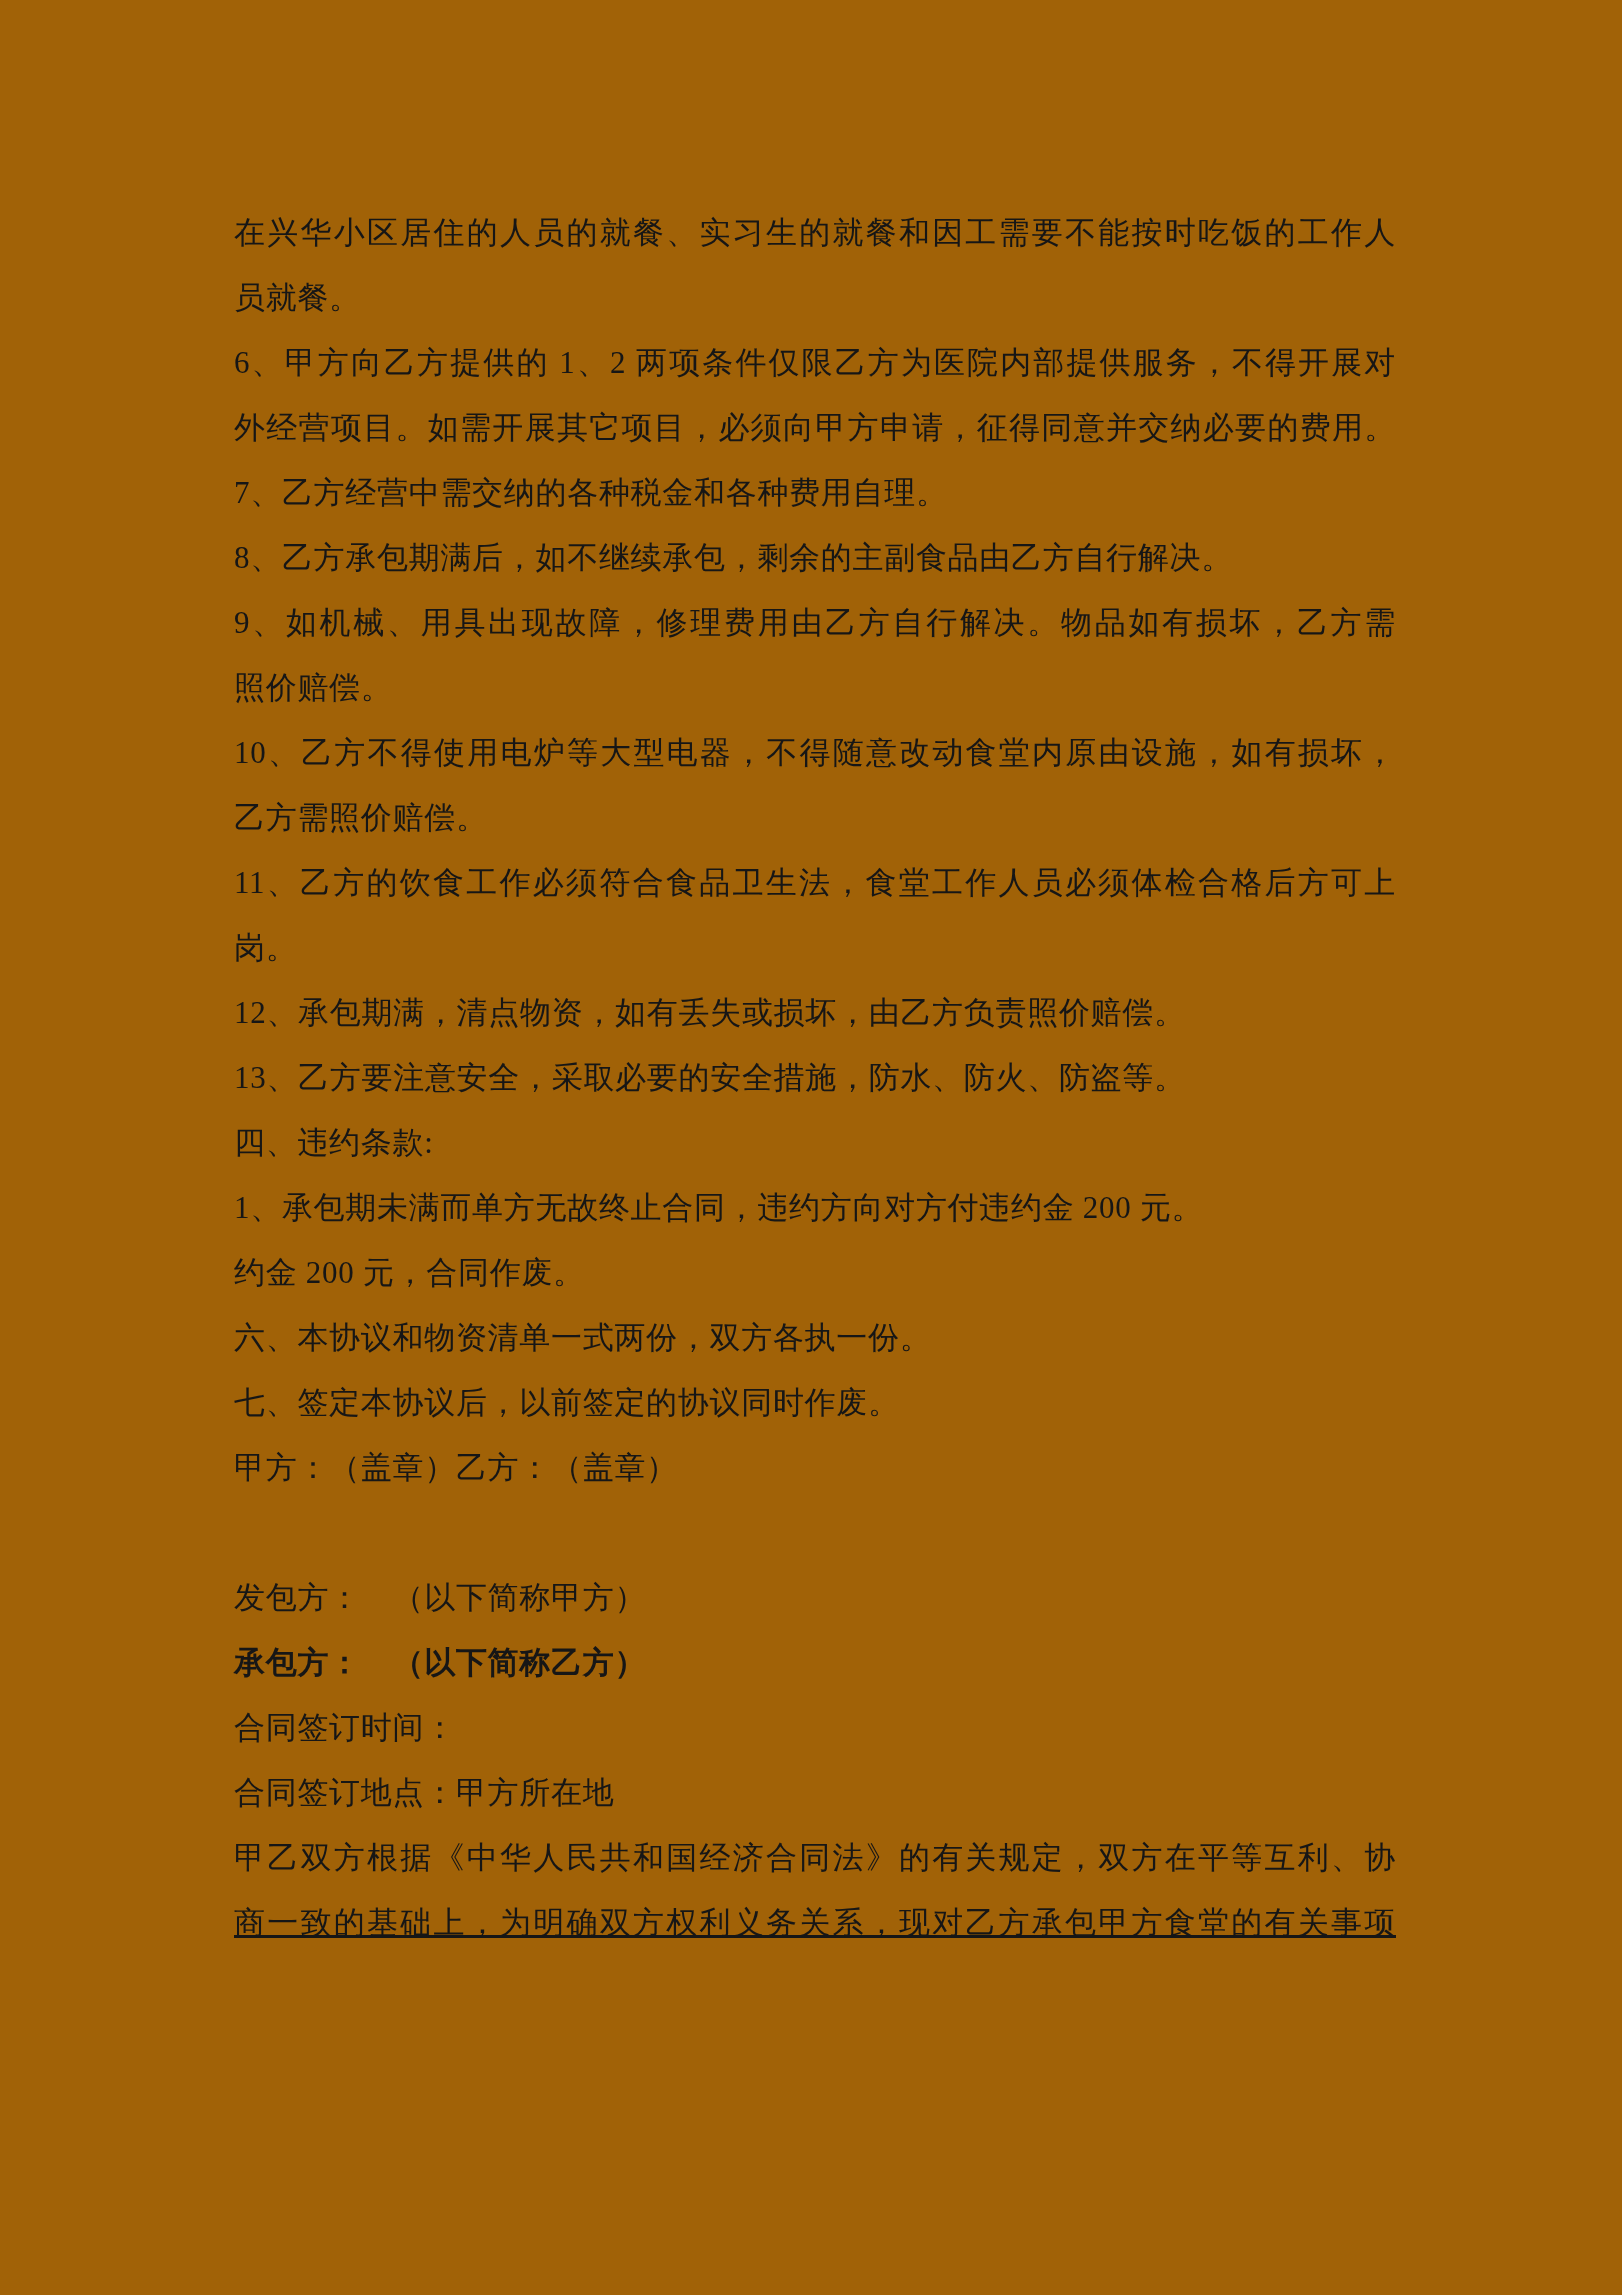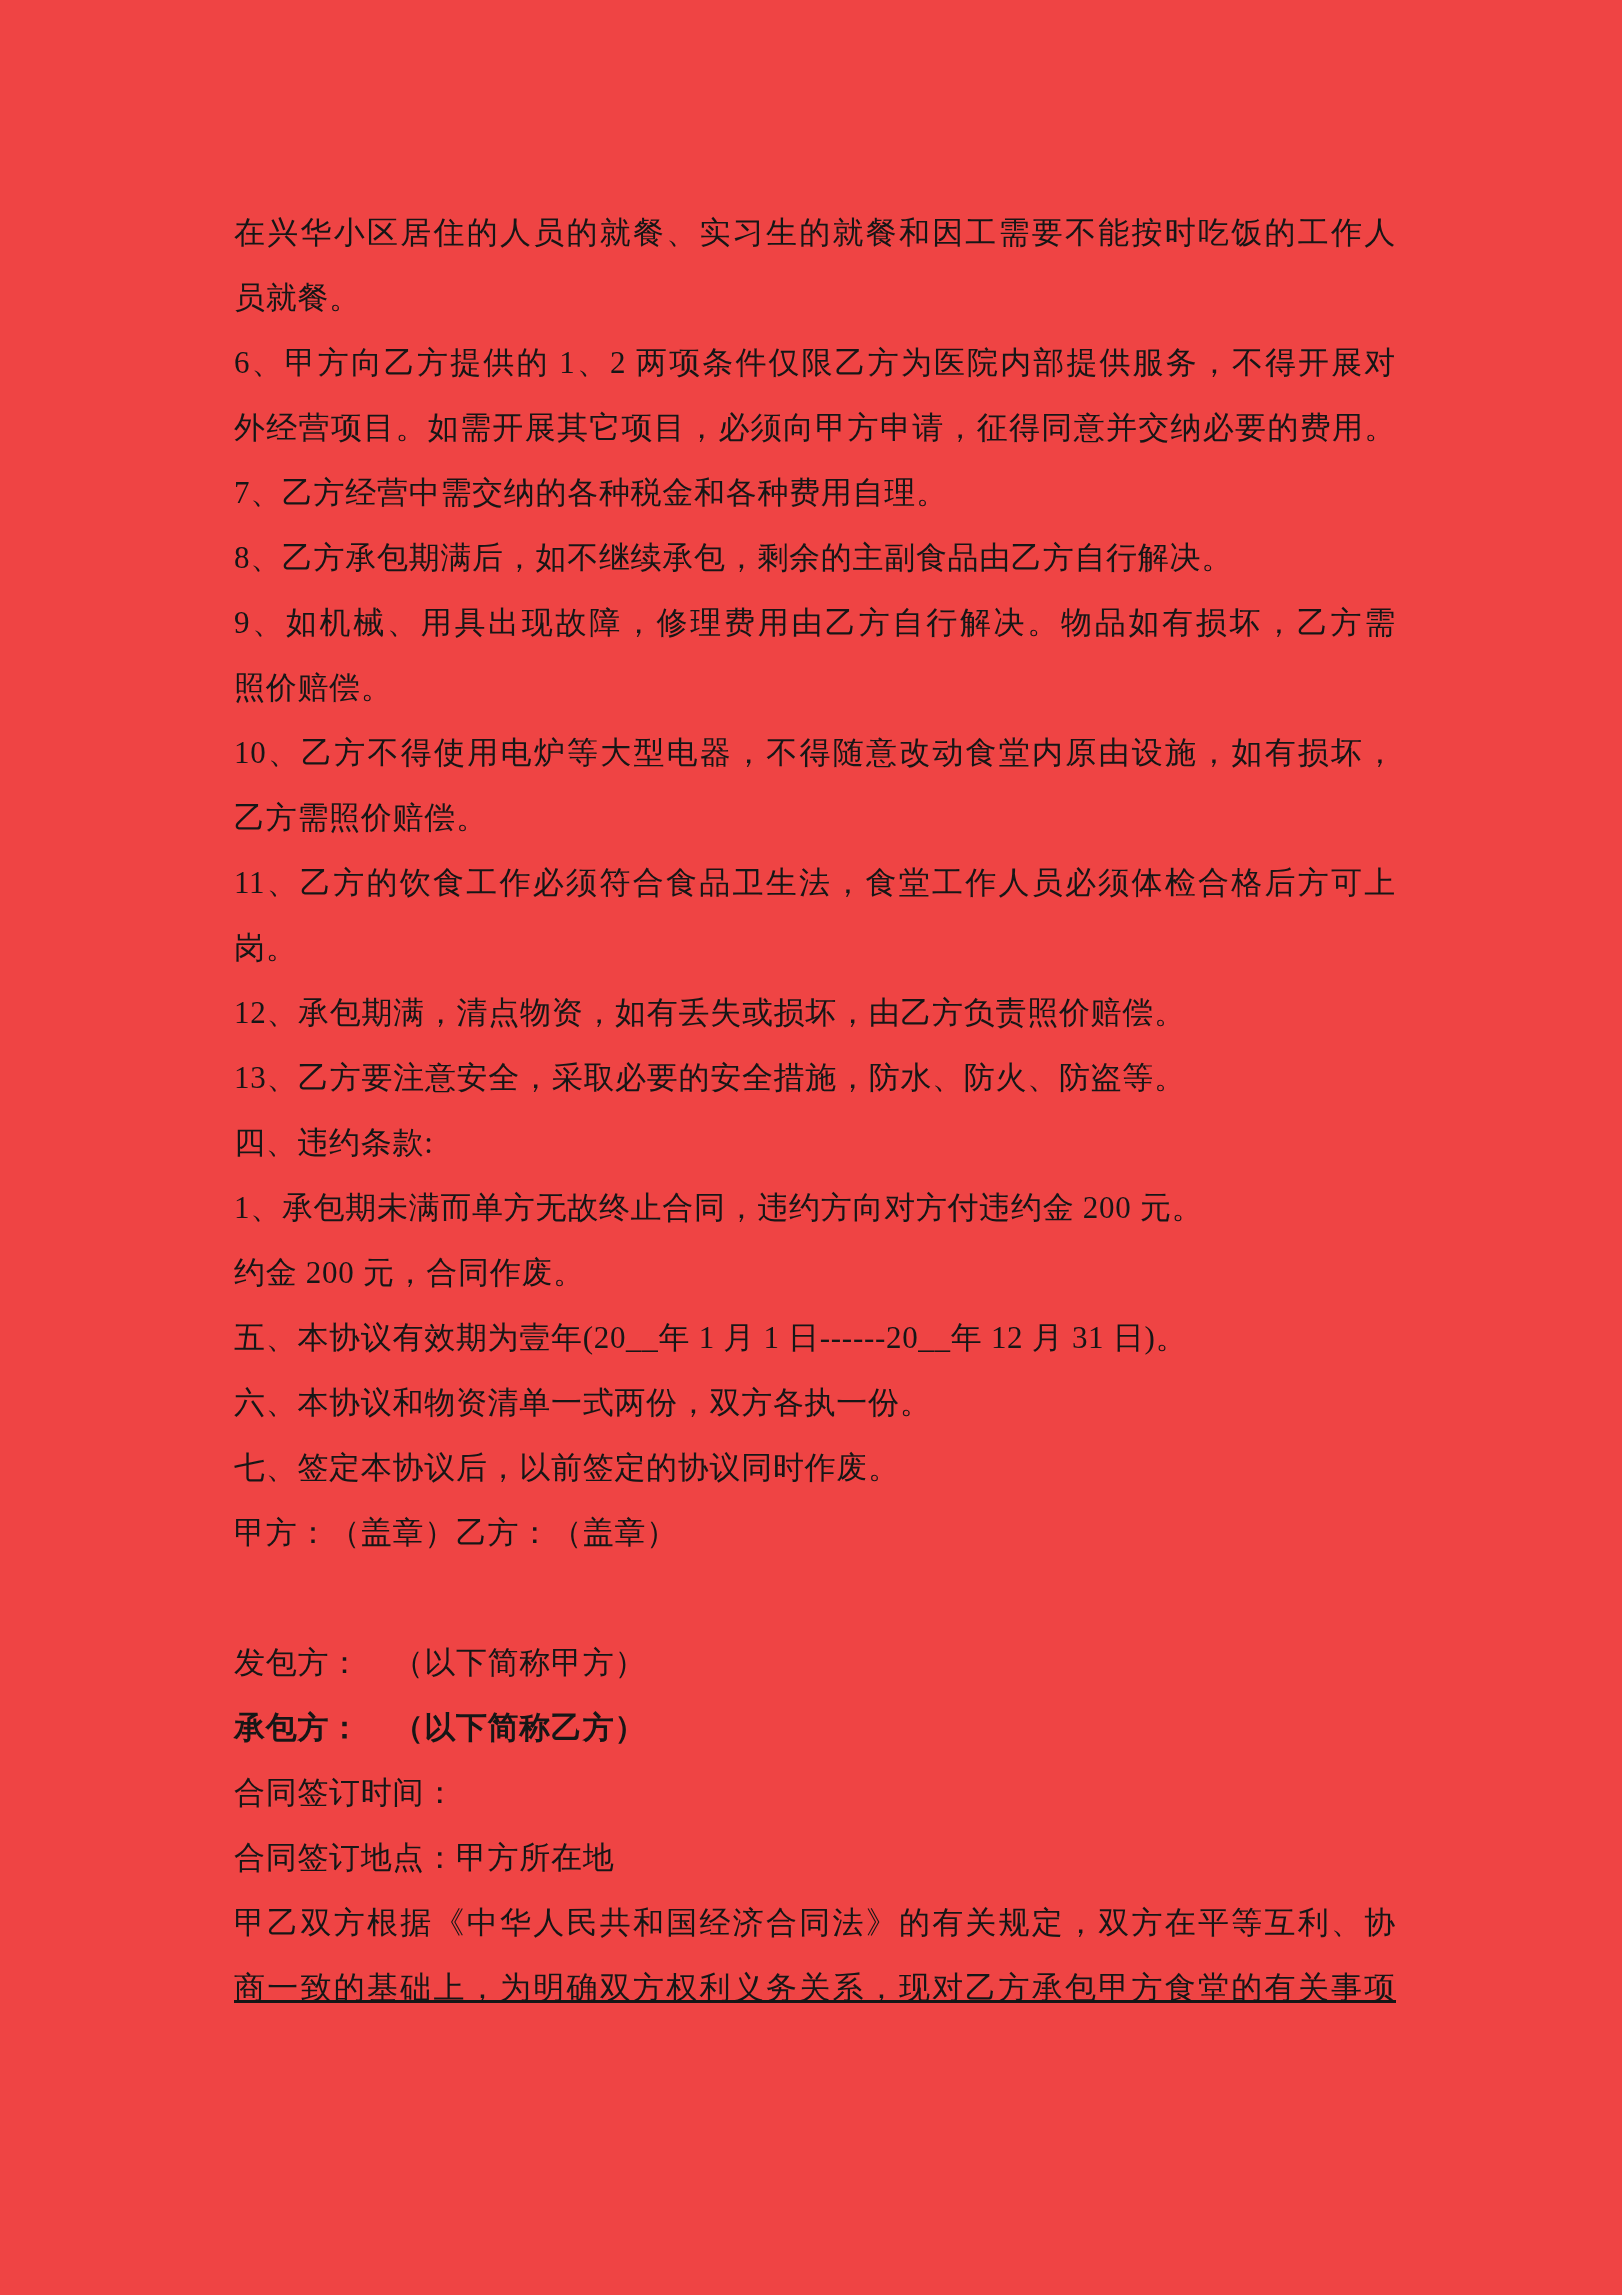--- a/index.html
+++ b/index.html
@@ -36,40 +36,39 @@
     -webkit-font-smoothing: antialiased;
   }
   .line.fill {
     text-align: justify;
     text-align-last: justify;
   }
 </style>
 </head>
 <body>
 
-<div class="page" style="background: #ef4444;">
+<div class="page" style="background: #a16207;">
   <div class="content" id="lines-container">
       <div class="line fill" style="color: rgb(22, 22, 22);">在兴华小区居住的人员的就餐、实习生的就餐和因工需要不能按时吃饭的工作人</div>
       <div class="line" style="color: rgb(22, 22, 22);">员就餐。</div>
       <div class="line fill" style="color: rgb(22, 22, 22);">6、甲方向乙方提供的 1、2 两项条件仅限乙方为医院内部提供服务，不得开展对</div>
       <div class="line fill" style="color: rgb(22, 22, 22);">外经营项目。如需开展其它项目，必须向甲方申请，征得同意并交纳必要的费用。</div>
       <div class="line" style="color: rgb(22, 22, 22);">7、乙方经营中需交纳的各种税金和各种费用自理。</div>
       <div class="line" style="color: rgb(22, 22, 22);">8、乙方承包期满后，如不继续承包，剩余的主副食品由乙方自行解决。</div>
       <div class="line fill" style="color: rgb(22, 22, 22);">9、如机械、用具出现故障，修理费用由乙方自行解决。物品如有损坏，乙方需</div>
       <div class="line" style="color: rgb(22, 22, 22);">照价赔偿。</div>
       <div class="line fill" style="color: rgb(22, 22, 22);">10、乙方不得使用电炉等大型电器，不得随意改动食堂内原由设施，如有损坏，</div>
       <div class="line" style="color: rgb(22, 22, 22);">乙方需照价赔偿。</div>
       <div class="line fill" style="color: rgb(22, 22, 22);">11、乙方的饮食工作必须符合食品卫生法，食堂工作人员必须体检合格后方可上</div>
       <div class="line" style="color: rgb(22, 22, 22);">岗。</div>
       <div class="line" style="color: rgb(22, 22, 22);">12、承包期满，清点物资，如有丢失或损坏，由乙方负责照价赔偿。</div>
       <div class="line" style="color: rgb(22, 22, 22);">13、乙方要注意安全，采取必要的安全措施，防水、防火、防盗等。</div>
       <div class="line" style="color: rgb(22, 22, 22);">四、违约条款:</div>
       <div class="line" style="color: rgb(22, 22, 22);">1、承包期未满而单方无故终止合同，违约方向对方付违约金 200 元。</div>
       <div class="line" style="color: rgb(22, 22, 22);">约金 200 元，合同作废。</div>
-      <div class="line" style="color: rgb(22, 22, 22);">五、本协议有效期为壹年(20__年 1 月 1 日------20__年 12 月 31 日)。</div>
       <div class="line" style="color: rgb(22, 22, 22);">六、本协议和物资清单一式两份，双方各执一份。</div>
       <div class="line" style="color: rgb(22, 22, 22);">七、签定本协议后，以前签定的协议同时作废。</div>
       <div class="line" style="color: rgb(22, 22, 22);">甲方：（盖章）乙方：（盖章）</div>
       <div class="line" style="color: rgb(22, 22, 22);"></div>
       <div class="line" style="color: rgb(22, 22, 22);">发包方：　（以下简称甲方）</div>
       <div class="line" style="color: rgb(22, 22, 22); font-weight: bold;">承包方：　（以下简称乙方）</div>
       <div class="line" style="color: rgb(22, 22, 22);">合同签订时间：</div>
       <div class="line" style="color: rgb(22, 22, 22);">合同签订地点：甲方所在地</div>
       <div class="line fill" style="color: rgb(22, 22, 22);">甲乙双方根据《中华人民共和国经济合同法》的有关规定，双方在平等互利、协</div>
       <div class="line fill" style="color: rgb(22, 22, 22); text-decoration: underline;">商一致的基础上，为明确双方权利义务关系，现对乙方承包甲方食堂的有关事项</div>

